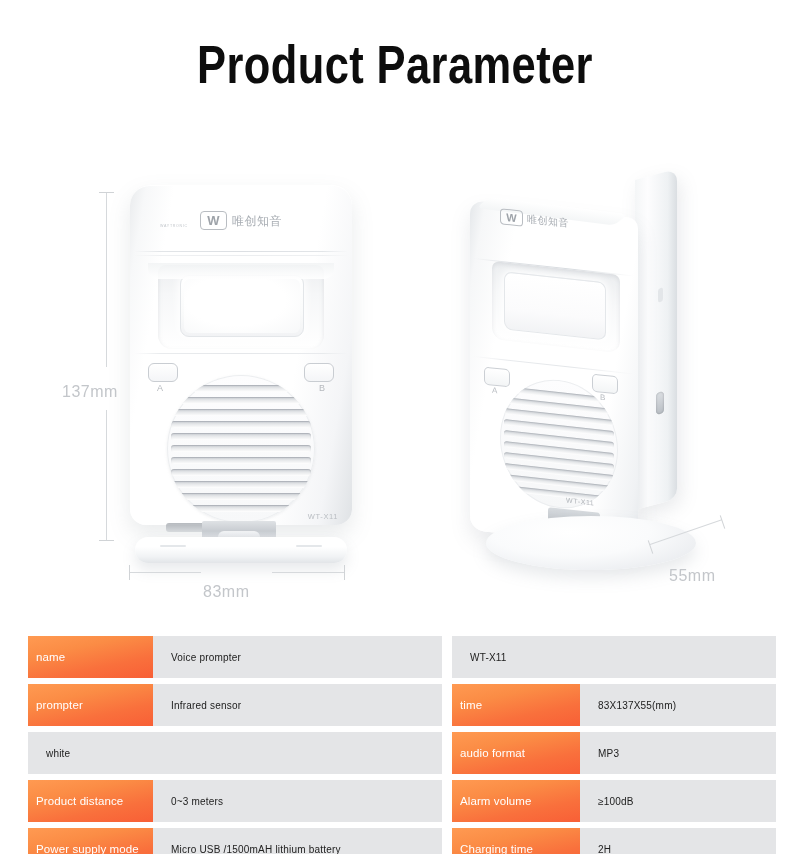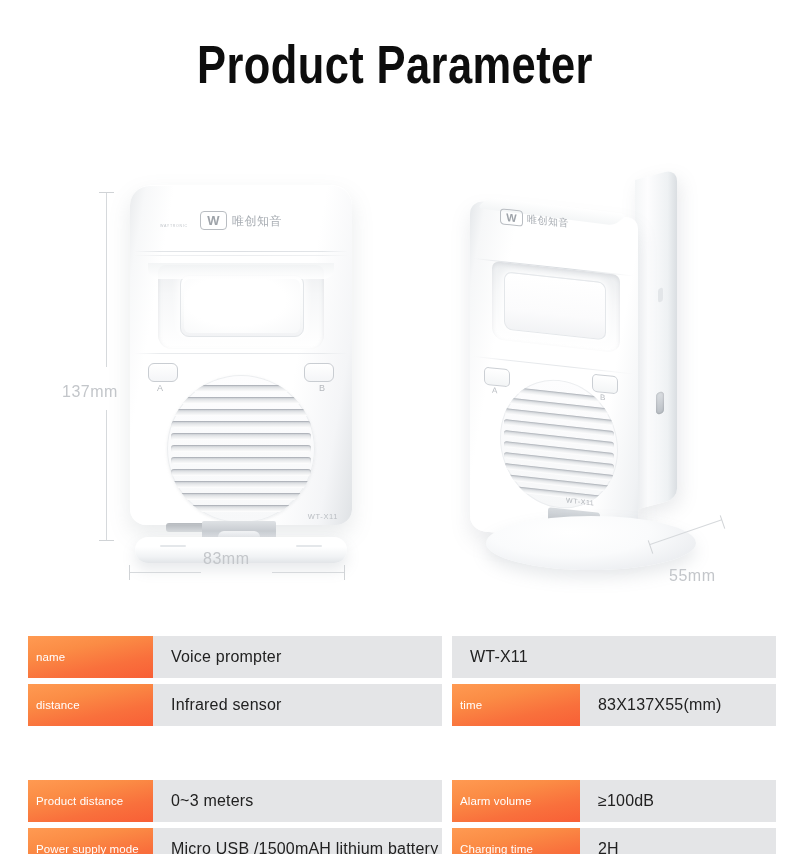--- a/index.html
+++ b/index.html
@@ -424,21 +424,21 @@
   .dim-h-left  { left: 129px; width: 72px; }
   .dim-h-right { left: 272px; width: 72px; }
   .dim-tick-v {
     position: absolute;
     top: 565px;
     width: 1px; height: 15px;
     background: #d0d3d6;
   }
   .dim-tick-v.l { left: 129px; }
   .dim-tick-v.r { left: 344px; }
-  .dim-83 { left: 203px; top: 550px; }
+  .dim-83 { left: 203px; top: 583px; }
 
   .dim-55-line {
     position: absolute;
     left: 650px; top: 544px;
     width: 76px; height: 1px;
     background: #d6d9dc;
     transform: rotate(-19deg);
     transform-origin: left center;
   }
   .dim-55-tick {
@@ -489,21 +489,21 @@
   .spec-col.left  .spec-key { width: 125px; }
   .spec-col.right .spec-key { width: 128px; }
 
   .spec-val {
     flex: 1 1 auto;
     display: flex;
     align-items: center;
     padding-left: 18px;
     background: #e4e5e7;
     color: #212121;
-    font-size: 16px;
+    font-size: 10px;
     letter-spacing: 0.2px;
     box-sizing: border-box;
   }
   .row-gap { height: 6px; }
 </style>
 </head>
 <body>
 
 <div class="page-title">Product Parameter</div>
 
@@ -622,25 +622,26 @@
 </div>
 
 <div class="spec-table">
   <div class="spec-col left" id="spec-left">
       <div class="spec-row">
         <div class="spec-key">name</div>
         <div class="spec-val">Voice prompter</div>
       </div>
       <div class="row-gap"></div>
       <div class="spec-row">
-        <div class="spec-key">distance</div>
+        <div class="spec-key">prompter</div>
         <div class="spec-val">Infrared sensor</div>
       </div>
       <div class="row-gap"></div>
       <div class="spec-row">
+        <div class="spec-val">white</div>
       </div>
       <div class="row-gap"></div>
       <div class="spec-row">
         <div class="spec-key">Product distance</div>
         <div class="spec-val">0~3 meters</div>
       </div>
       <div class="row-gap"></div>
       <div class="spec-row">
         <div class="spec-key">Power supply mode</div>
         <div class="spec-val">Micro USB /1500mAH lithium battery</div>
@@ -650,20 +651,22 @@
       <div class="spec-row">
         <div class="spec-val">WT-X11</div>
       </div>
       <div class="row-gap"></div>
       <div class="spec-row">
         <div class="spec-key">time</div>
         <div class="spec-val">83X137X55(mm)</div>
       </div>
       <div class="row-gap"></div>
       <div class="spec-row">
+        <div class="spec-key">audio format</div>
+        <div class="spec-val">MP3</div>
       </div>
       <div class="row-gap"></div>
       <div class="spec-row">
         <div class="spec-key">Alarm volume</div>
         <div class="spec-val">≥100dB</div>
       </div>
       <div class="row-gap"></div>
       <div class="spec-row">
         <div class="spec-key">Charging time</div>
         <div class="spec-val">2H</div>

